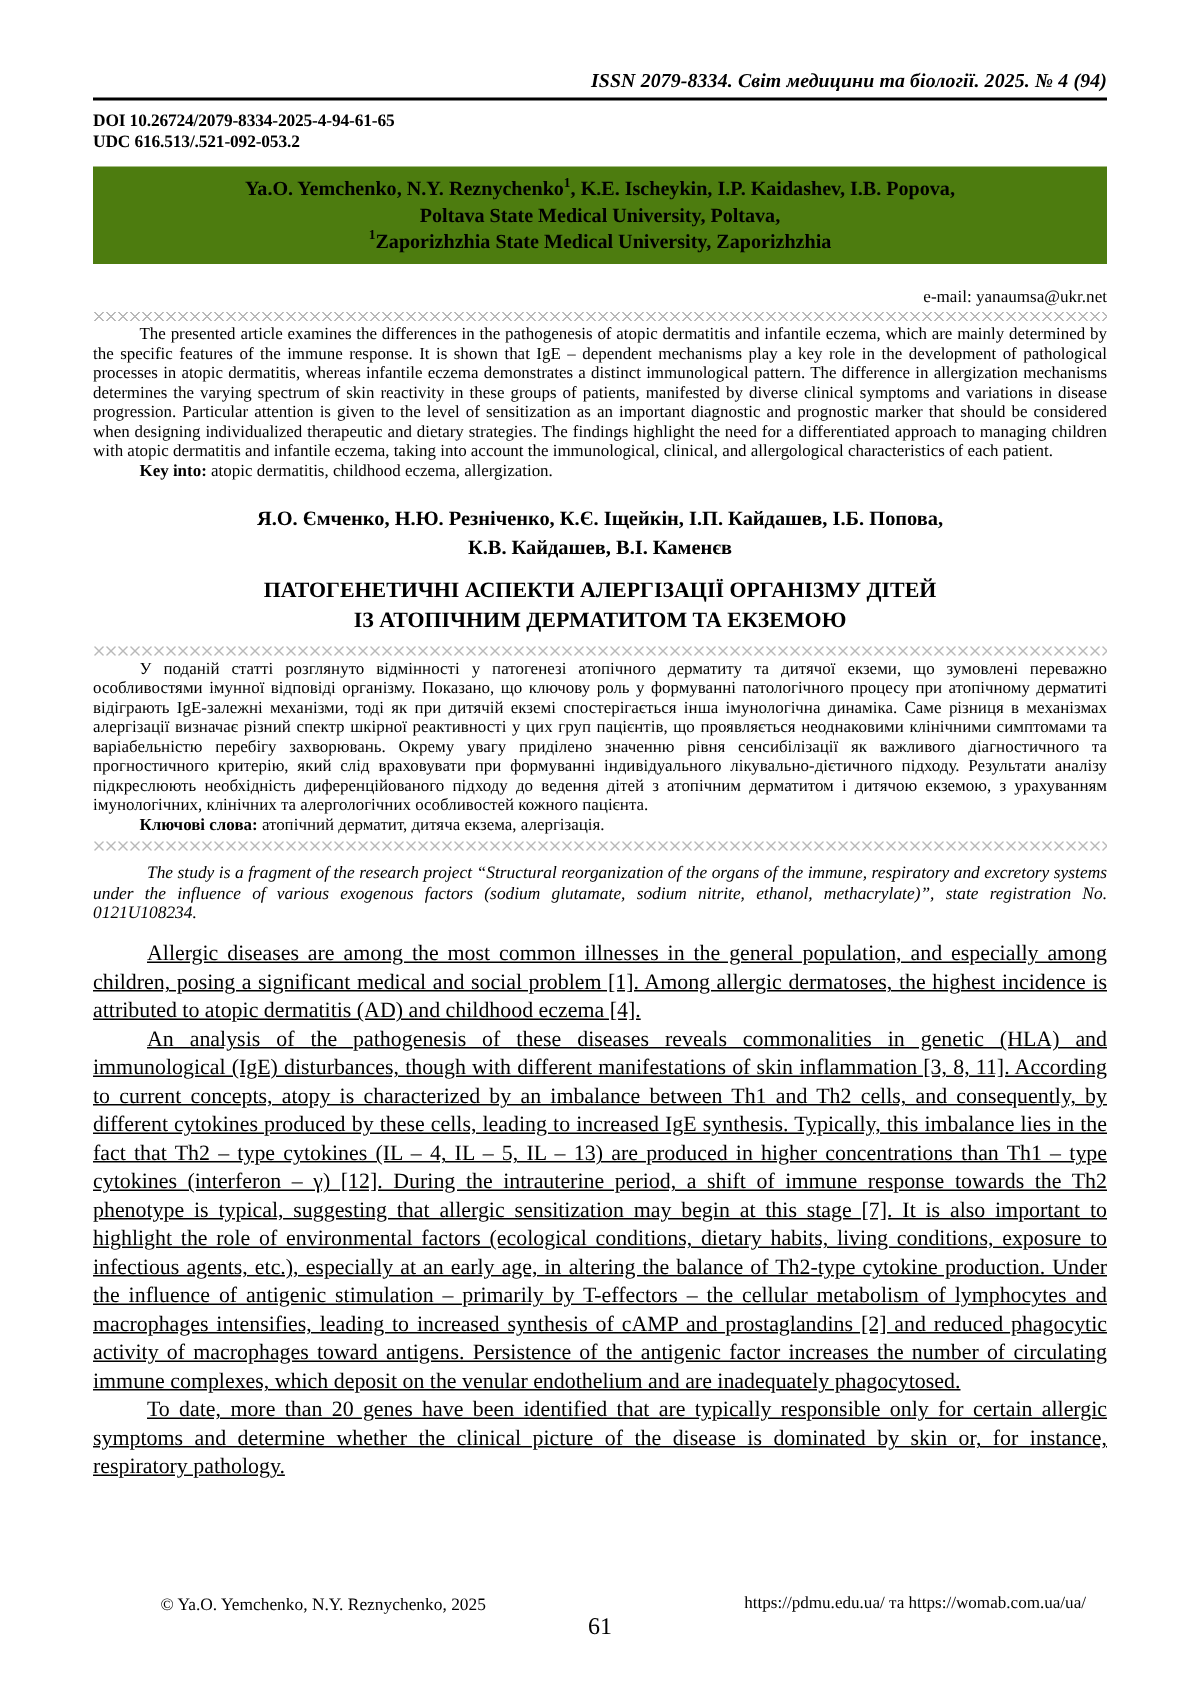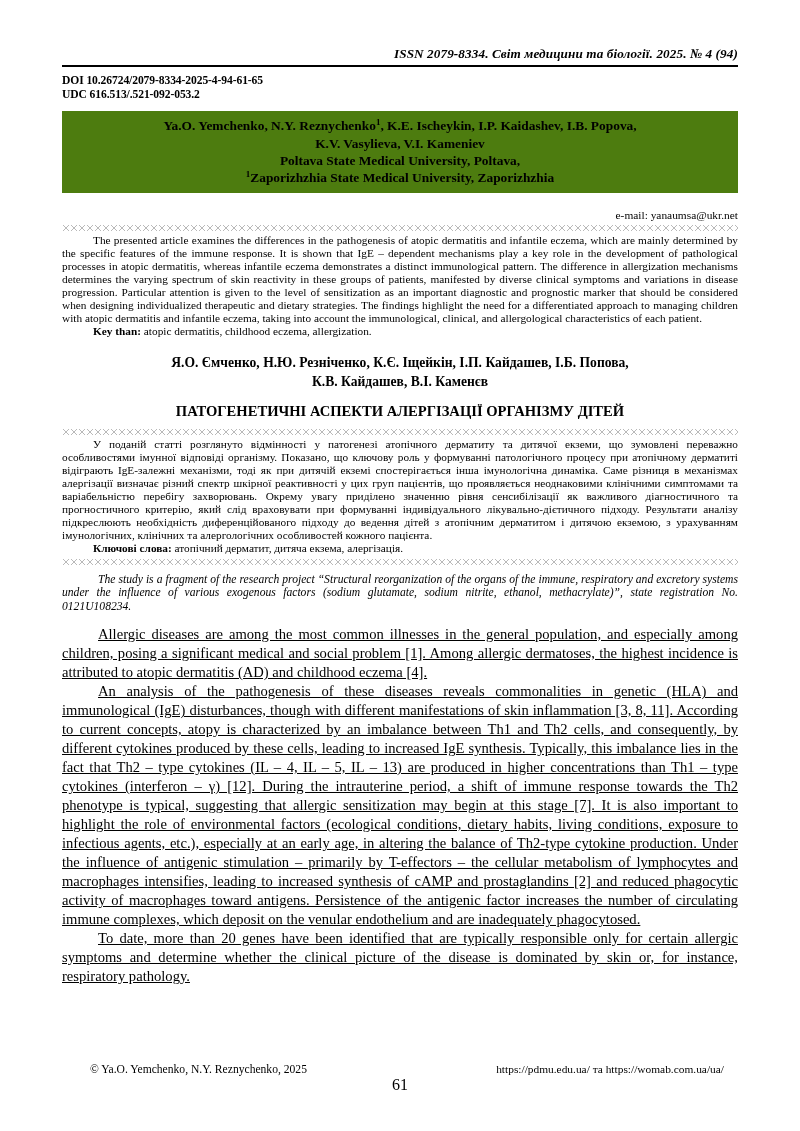--- a/index.html
+++ b/index.html
@@ -149,21 +149,21 @@
   
   .footer {
     position: absolute;
     left: 62px;
     right: 62px;
     bottom: 26px;
     height: 42px;
   }
   .footer .copyright {
     position: absolute;
-    left: 28px;
+    left: 45px;
     top: 0;
     font-size: 11.6px;
   }
   .footer .links {
     position: absolute;
     right: 14px;
     top: 0;
     font-size: 11.4px;
   }
   .footer .pageno {
@@ -181,40 +181,40 @@
 <div class="page">
 
   <div class="running-head">ISSN 2079-8334. Світ медицини та біології. 2025. № 4 (94)</div>
   <div class="rule"></div>
 
   <div class="ident">DOI 10.26724/2079-8334-2025-4-94-61-65</div>
   <div class="ident">UDC 616.513/.521-092-053.2</div>
 
   <div class="authorbox">
     <div><span>Ya.O. Yemchenko, N.Y. Reznychenko</span><sup>1</sup><span>, K.E. Ischeykin, I.P. Kaidashev, I.B. Popova,</span></div>
-    <div>K.V. Vasylieva, V.I. Kameniev</div>
     <div>Poltava State Medical University, Poltava,</div>
     <div><sup>1</sup><span>Zaporizhzhia State Medical University, Zaporizhzhia</span></div>
   </div>
 
 
   <div class="email">e-mail: yanaumsa@ukr.net</div>
 
   <div class="wavy"></div>
 
   <p class="abstract">The presented article examines the differences in the pathogenesis of atopic dermatitis and infantile eczema, which are mainly determined by the specific features of the immune response. It is shown that IgE – dependent mechanisms play a key role in the development of pathological processes in atopic dermatitis, whereas infantile eczema demonstrates a distinct immunological pattern. The difference in allergization mechanisms determines the varying spectrum of skin reactivity in these groups of patients, manifested by diverse clinical symptoms and variations in disease progression. Particular attention is given to the level of sensitization as an important diagnostic and prognostic marker that should be considered when designing individualized therapeutic and dietary strategies. The findings highlight the need for a differentiated approach to managing children with atopic dermatitis and infantile eczema, taking into account the immunological, clinical, and allergological characteristics of each patient.</p>
-  <p class="keywords"><b>Key than:</b><span> atopic dermatitis, childhood eczema, allergization.</span></p>
+  <p class="keywords"><b>Key into:</b><span> atopic dermatitis, childhood eczema, allergization.</span></p>
 
   <div class="uk-authors">
     <div>Я.О. Ємченко, Н.Ю. Резніченко, К.Є. Іщейкін, І.П. Кайдашев, І.Б. Попова,</div>
     <div>К.В. Кайдашев, В.І. Каменєв</div>
   </div>
 
   <div class="uk-title">
     <div>ПАТОГЕНЕТИЧНІ АСПЕКТИ АЛЕРГІЗАЦІЇ ОРГАНІЗМУ ДІТЕЙ</div>
+    <div>ІЗ АТОПІЧНИМ ДЕРМАТИТОМ ТА ЕКЗЕМОЮ</div>
   </div>
 
   <div class="wavy"></div>
 
   <p class="abstract">У поданій статті розглянуто відмінності у патогенезі атопічного дерматиту та дитячої екземи, що зумовлені переважно особливостями імунної відповіді організму. Показано, що ключову роль у формуванні патологічного процесу при атопічному дерматиті відіграють IgE-залежні механізми, тоді як при дитячій екземі спостерігається інша імунологічна динаміка. Саме різниця в механізмах алергізації визначає різний спектр шкірної реактивності у цих груп пацієнтів, що проявляється неоднаковими клінічними симптомами та варіабельністю перебігу захворювань. Окрему увагу приділено значенню рівня сенсибілізації як важливого діагностичного та прогностичного критерію, який слід враховувати при формуванні індивідуального лікувально-дієтичного підходу. Результати аналізу підкреслюють необхідність диференційованого підходу до ведення дітей з атопічним дерматитом і дитячою екземою, з урахуванням імунологічних, клінічних та алергологічних особливостей кожного пацієнта.</p>
   <p class="keywords"><b>Ключові слова:</b><span> атопічний дерматит, дитяча екзема, алергізація.</span></p>
 
   <div class="wavy"></div>
 
   <p class="funding">The study is a fragment of the research project “Structural reorganization of the organs of the immune, respiratory and excretory systems under the influence of various exogenous factors (sodium glutamate, sodium nitrite, ethanol, methacrylate)”, state registration No. 0121U108234.</p>

